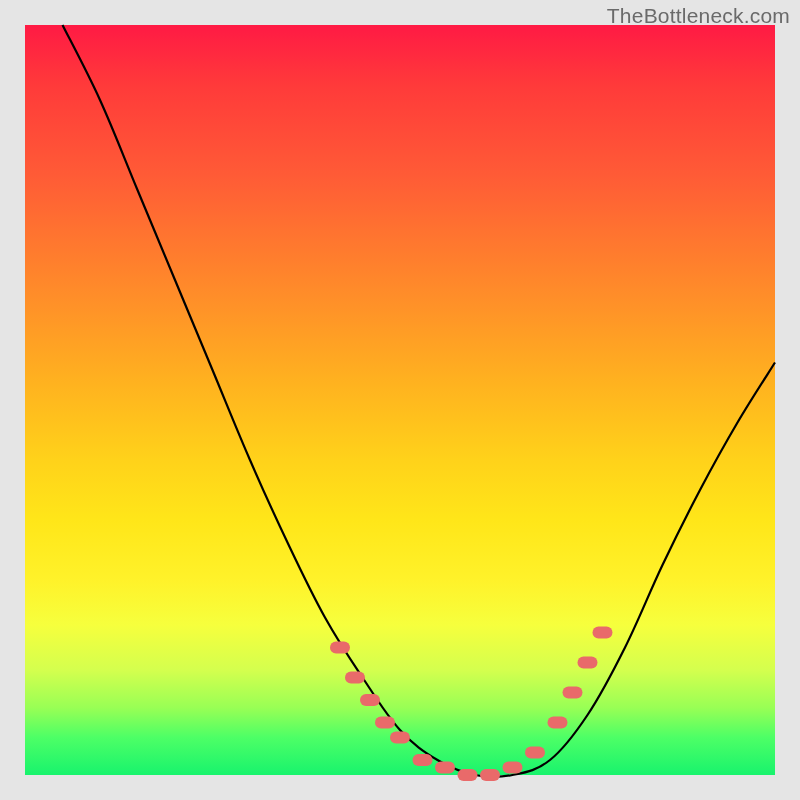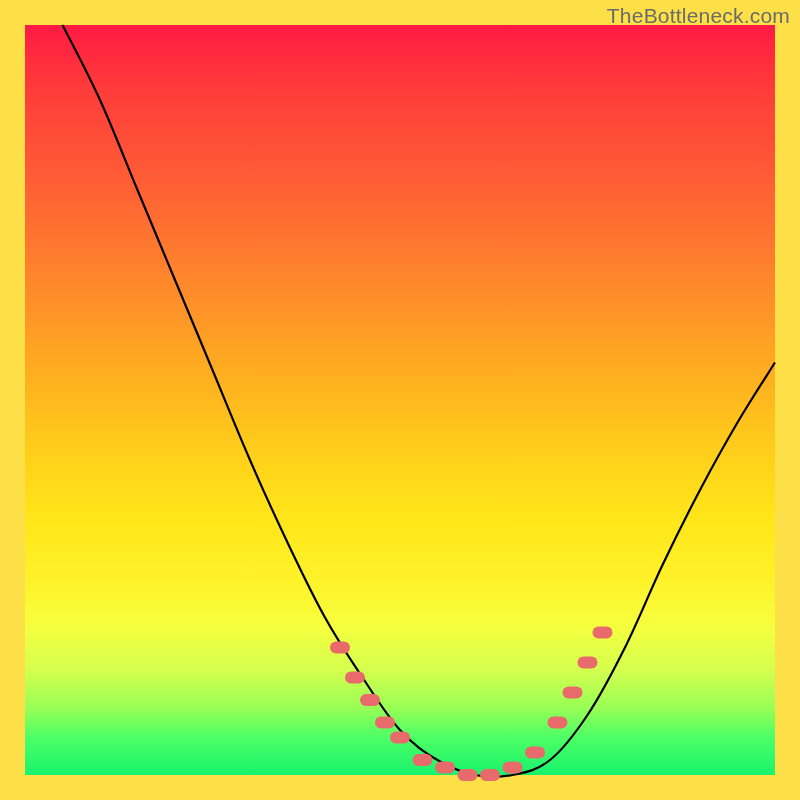--- a/index.html
+++ b/index.html
@@ -10,21 +10,21 @@
     background: #000;
     overflow: hidden;
     font-family: Arial, Helvetica, sans-serif;
   }
   .frame {
     position: absolute;
     left: 0;
     top: 0;
     width: 800px;
     height: 800px;
-    background: #fde047;
+    background: #e5e5e5;
   }
   .plot-area {
     position: absolute;
     left: 25px;
     top: 25px;
     width: 750px;
     height: 750px;
     
     background: linear-gradient(to bottom,
       #ff1a44 0%,

